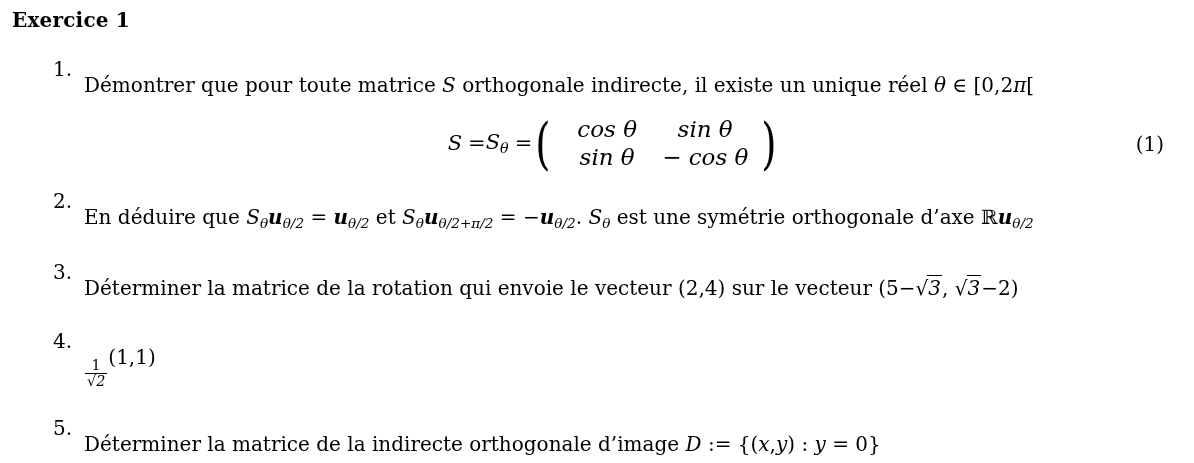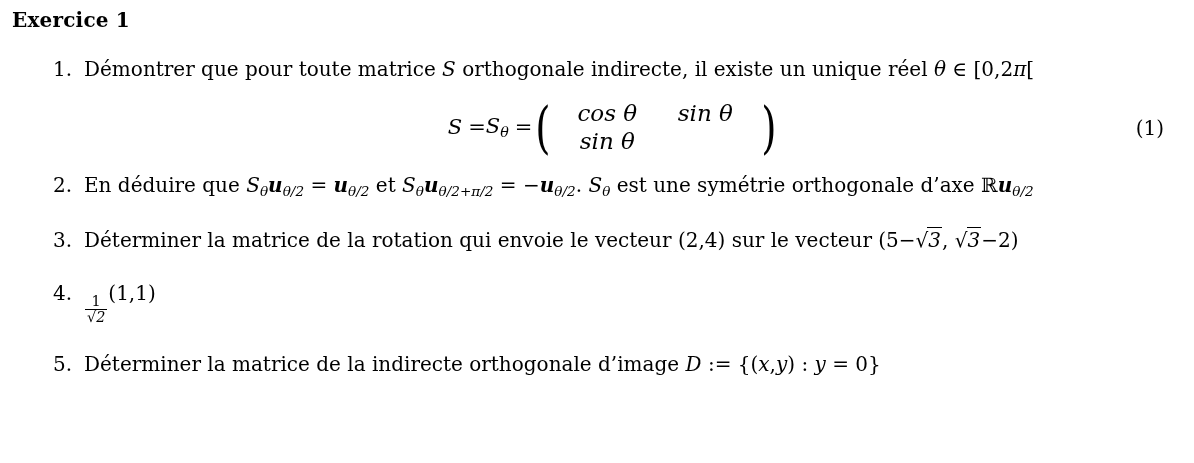--- a/index.html
+++ b/index.html
@@ -44,20 +44,21 @@
   }
   .item-num {
     width: 28px;
     flex: 0 0 28px;
     text-align: right;
     padding-right: 12px;
     font-size: 20px;
   }
   .item-body {
     flex: 1 1 auto;
+    margin-top: 16px;
   }
   
   .i1 { margin-top: 0px; }
   .i2 { margin-top: 14px; }
   .i3 { margin-top: 26px; }
   .i4 { margin-top: 26px; }
   .i5 { margin-top: 26px; }
 
   .math { font-style: italic; font-family: "DejaVu Serif","Liberation Serif",serif; }
   .up { font-style: normal; }
@@ -166,20 +167,21 @@
           <span class="lhs" style="margin-left:0;"><span>S</span><sub class="s">θ</sub></span>
           <span class="up">=</span>
           <span class="paren">(</span>
           <span class="matrix">
             <span class="mrow">
               <span class="mcell math">cos θ</span>
               <span class="mcell math">sin θ</span>
             </span>
             <span class="mrow">
               <span class="mcell math">sin θ</span>
+              <span class="mcell math">− cos θ</span>
             </span>
           </span>
           <span class="paren">)</span>
         </div>
       </div>
       <div class="eq-tag">(1)</div>
     </div>
 
     <div class="item i2">
       <div class="item-num">2.</div>

